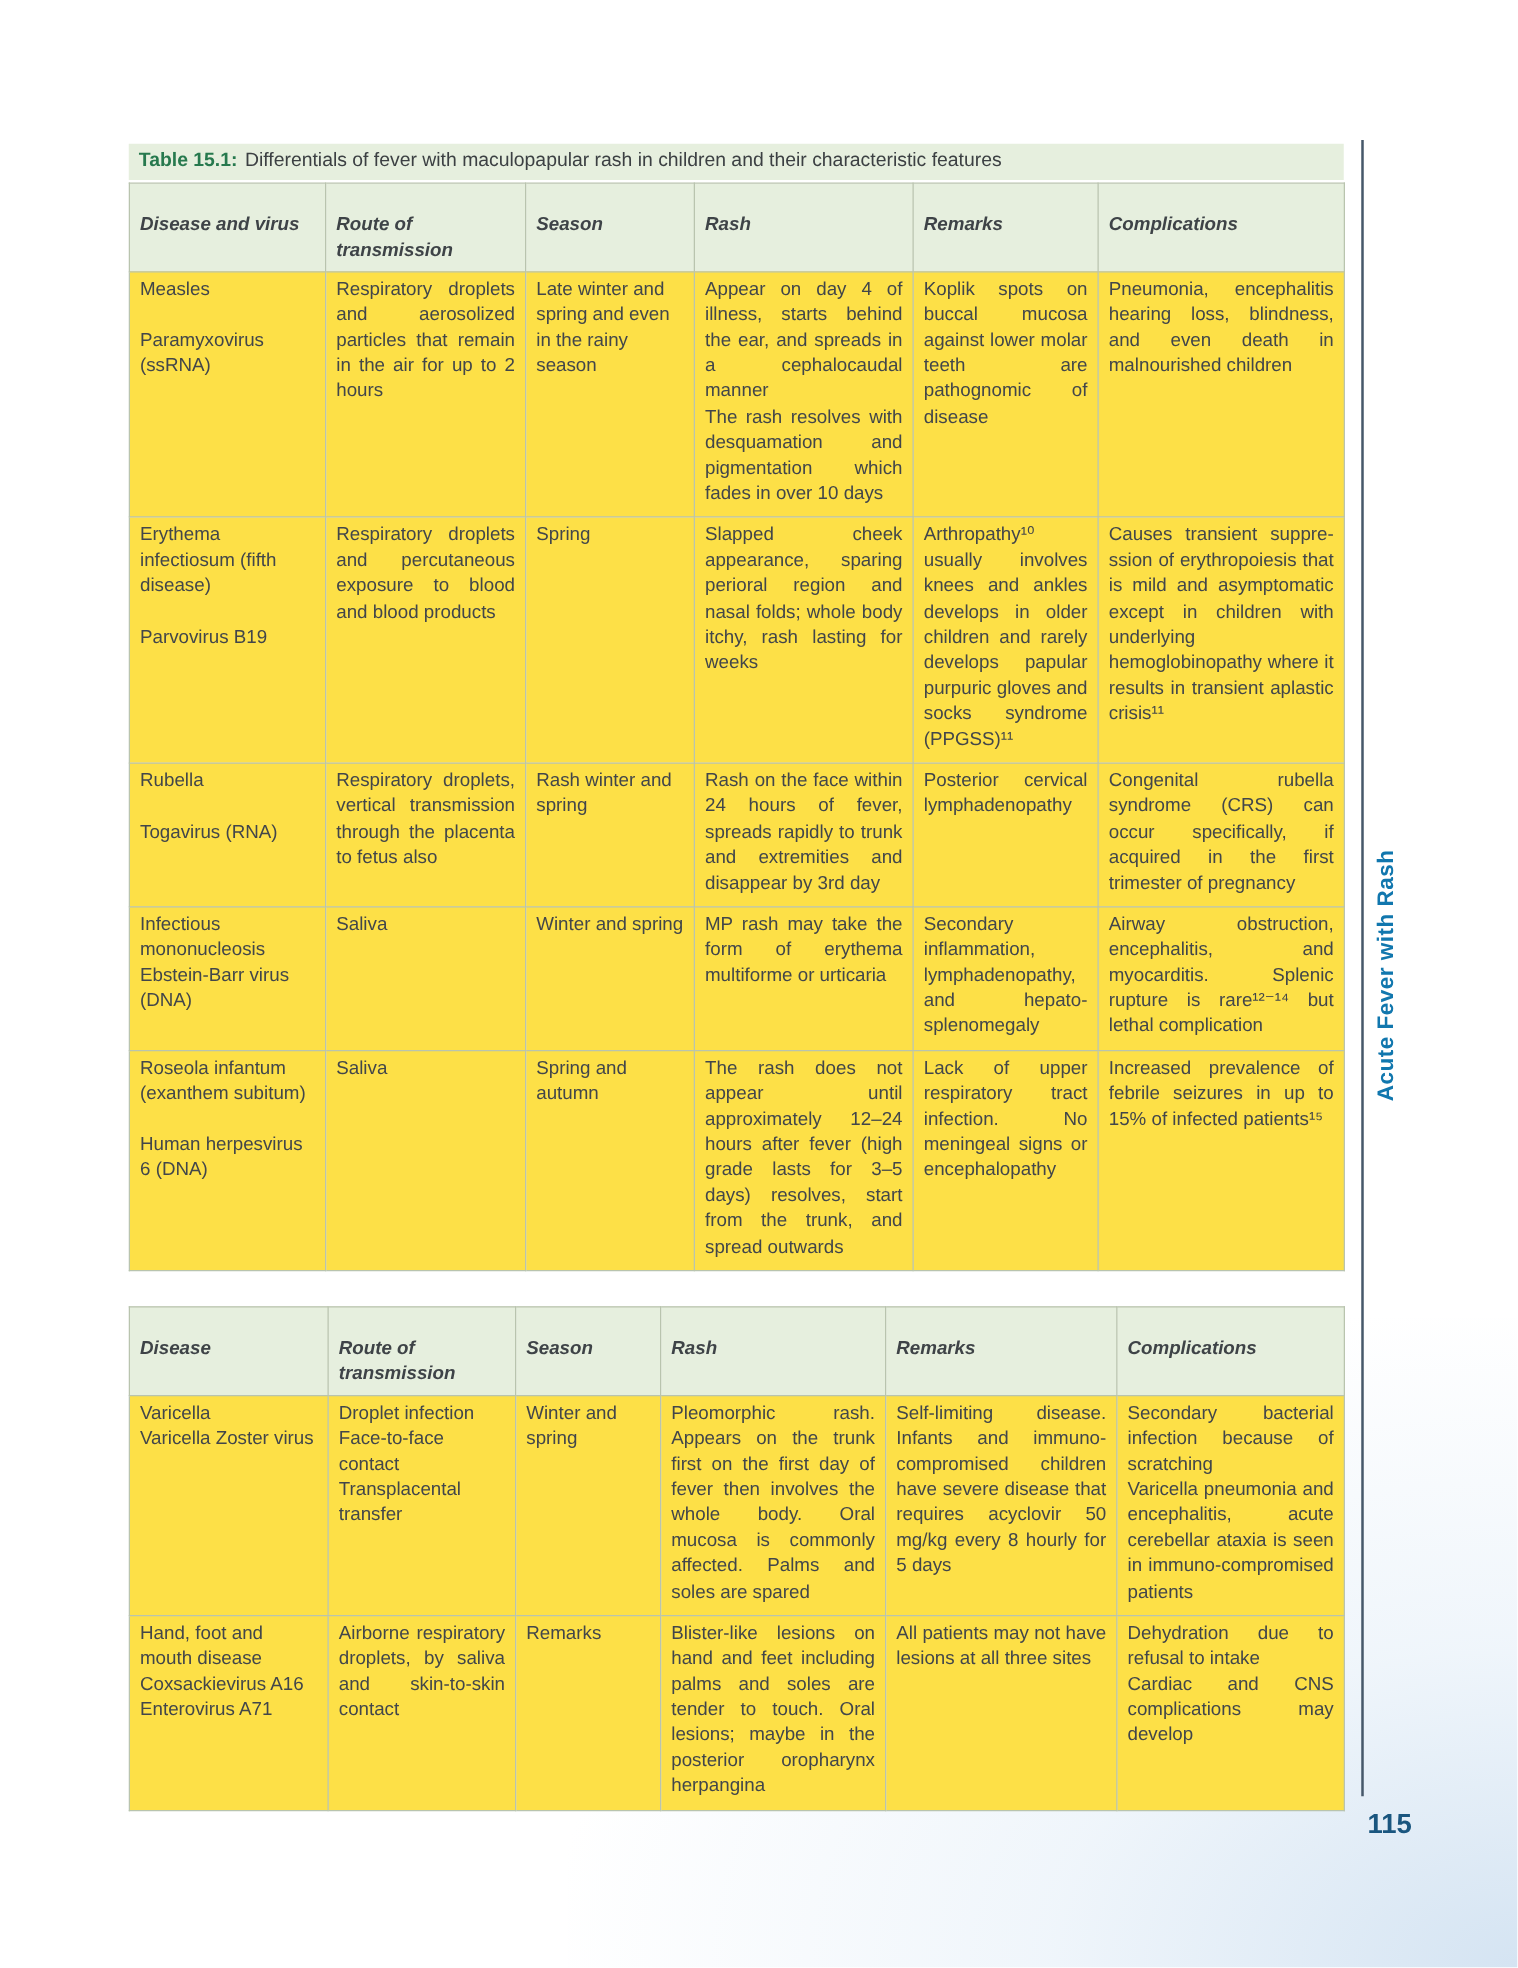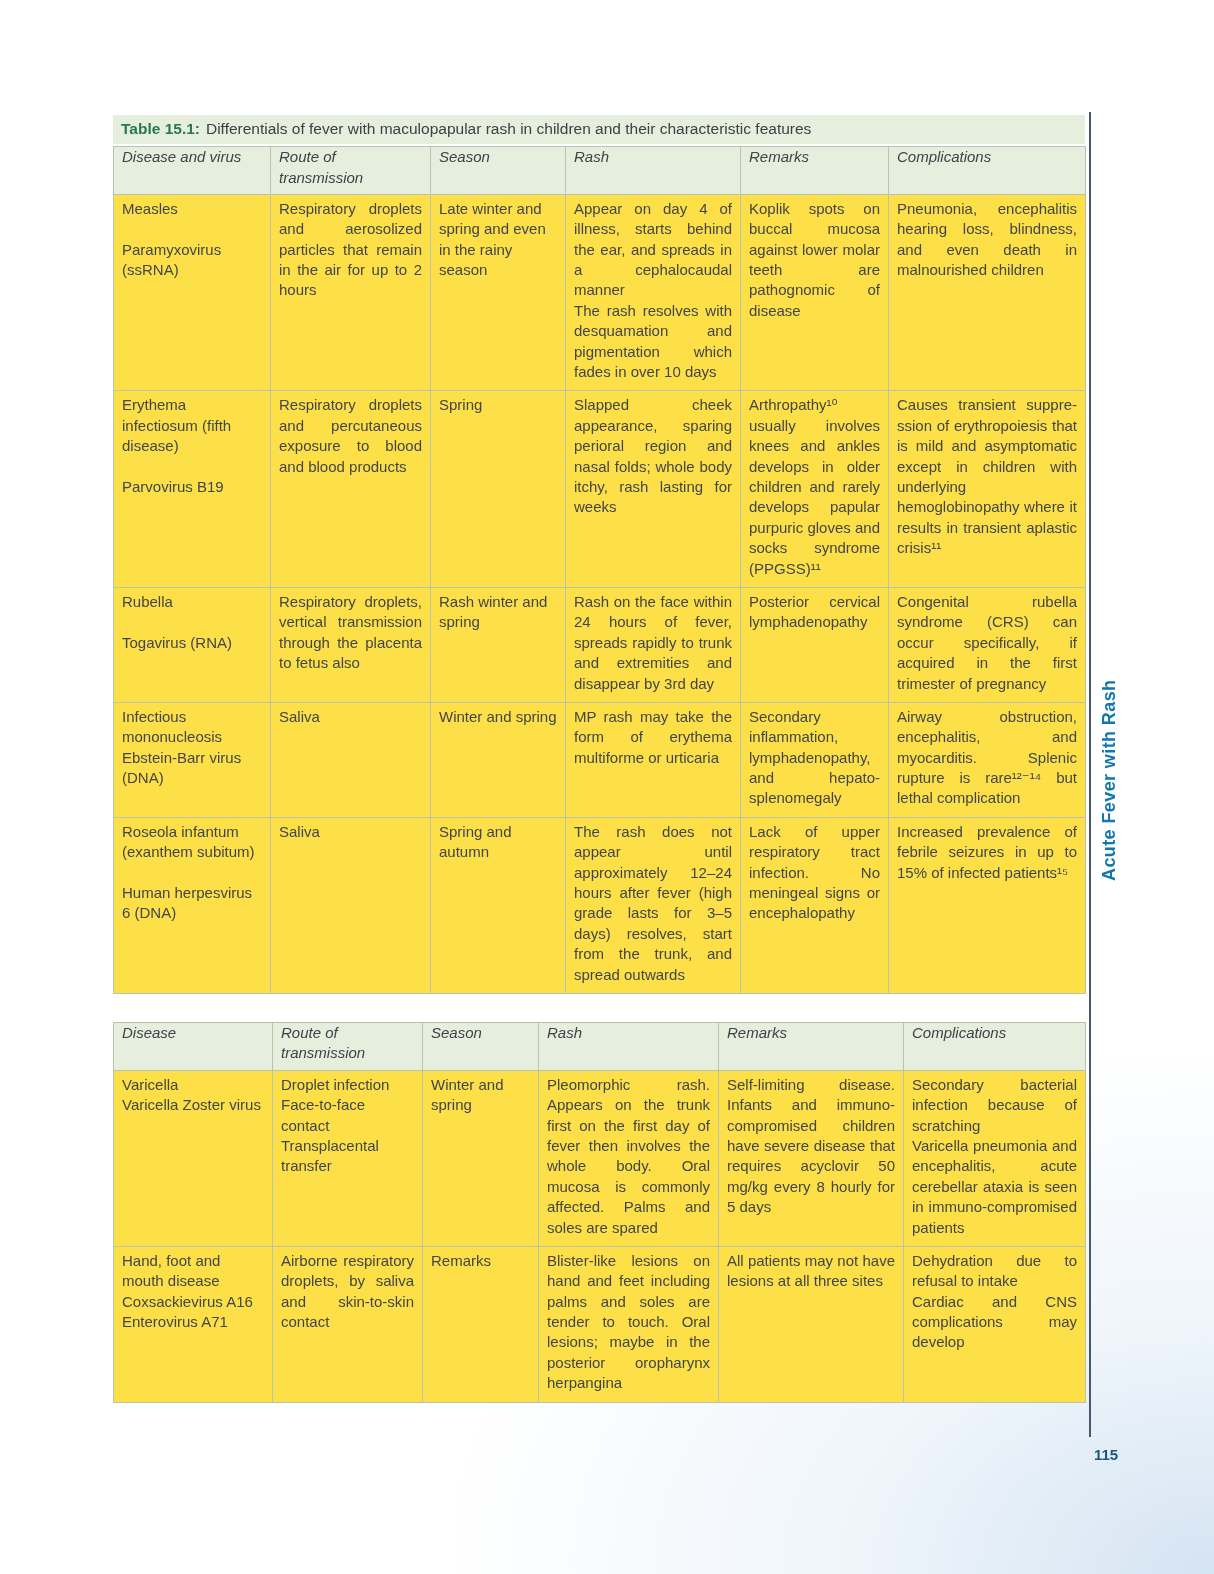--- a/index.html
+++ b/index.html
@@ -11,21 +11,21 @@
     color: #42464a;
     overflow: hidden;
   }
   .corner-gradient {
     position: absolute; right: 0; bottom: 0;
     width: 760px; height: 520px;
     background: radial-gradient(ellipse at 100% 100%, rgba(205,223,240,0.85) 0%, rgba(224,236,247,0.5) 35%, rgba(255,255,255,0) 72%);
     pointer-events: none;
   }
   .content {
-    position: absolute; left: 113px; top: 115px; width: 972px;
+    position: absolute; left: 103px; top: 115px; width: 972px;
   }
   .table-block { width: 100%; }
   .table-block + .table-block { margin-top: 28px; }
   .caption {
     background: #e6efde;
     padding: 4px 8px 5px 8px;
     font-size: 15.5px;
     line-height: 1.3;
     margin-bottom: 2px;
     color: #3c4043;
@@ -39,24 +39,24 @@
   th, td {
     border: 1px solid #b9c4ae;
     vertical-align: top;
     padding: 4px 8px 8px 8px;
     font-size: 15px;
     line-height: 1.36;
   }
   th {
     background: #e6efde;
     font-style: italic;
-    font-weight: 400;
+    font-weight: 700;
     text-align: left;
     color: #3e4347;
-    padding-top: 0; padding-bottom: 6px;
+    padding-top: 23px; padding-bottom: 6px;
   }
   td {
     background: #fde047;
     white-space: pre-line;
     text-align: justify;
   }
   td.c0, td.c2 { text-align: left; }
   .side-rule {
     position: absolute; left: 1089px; top: 112px;
     width: 2px; height: 1325px;
@@ -69,21 +69,21 @@
     writing-mode: vertical-rl;
     transform: rotate(180deg);
     color: #1177ae;
     font-weight: 700;
     font-size: 18px;
     letter-spacing: 0.4px;
     white-space: nowrap;
   }
   .page-number {
     position: absolute; left: 1094px; top: 1446px;
-    font-size: 15px; font-weight: 700; color: #1a567f;
+    font-size: 22px; font-weight: 700; color: #1a567f;
   }
 </style>
 </head>
 <body>
 
 <div class="corner-gradient"></div>
 
 <div class="content">
 
   <section class="table-block">

